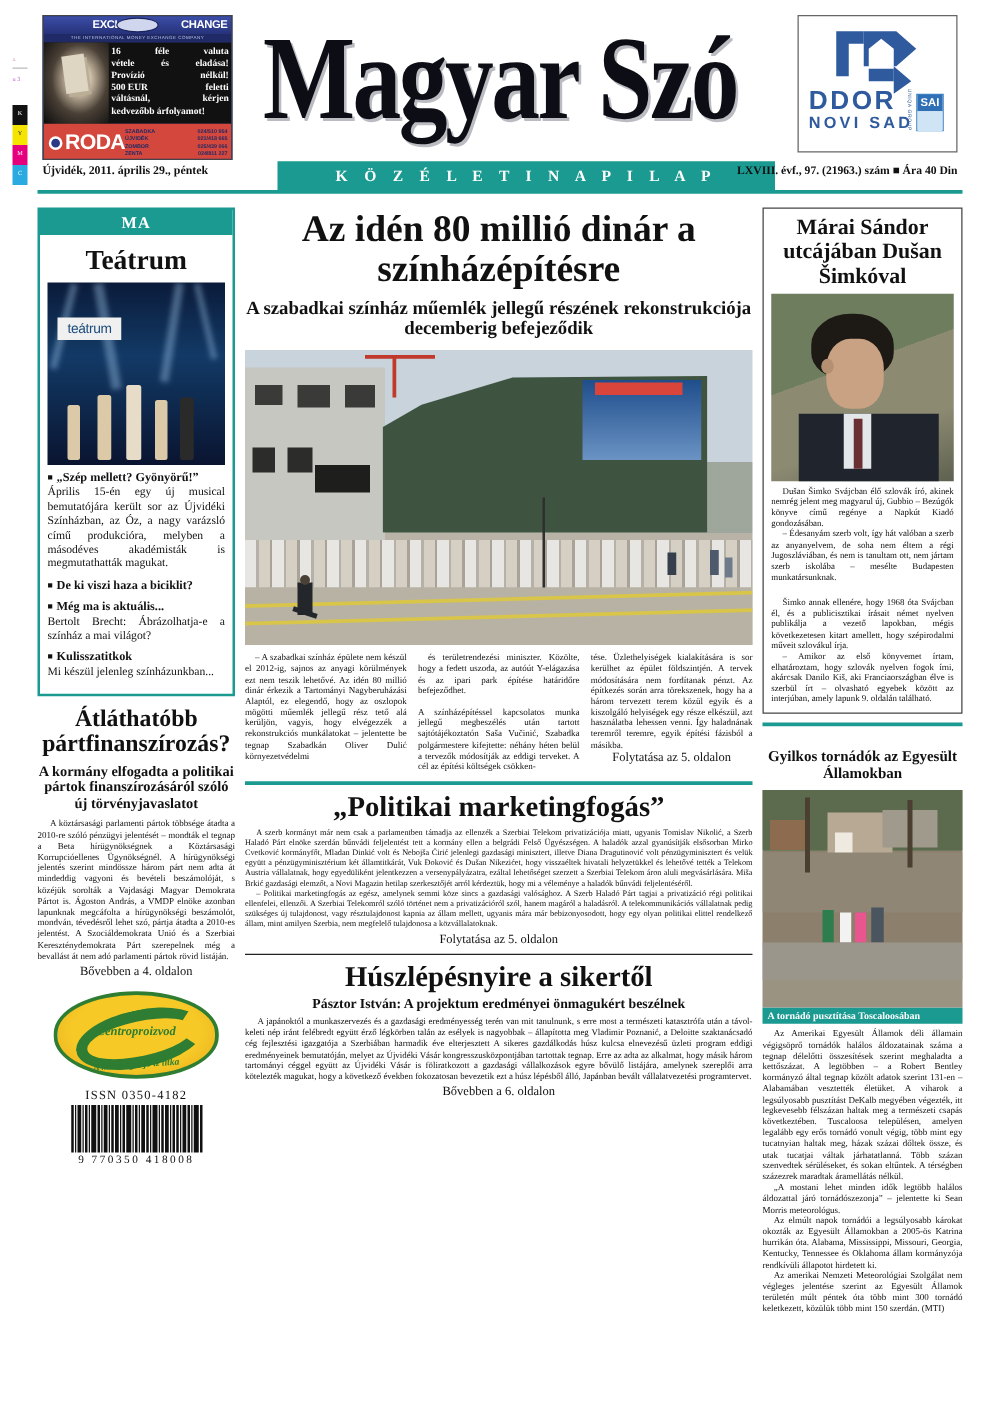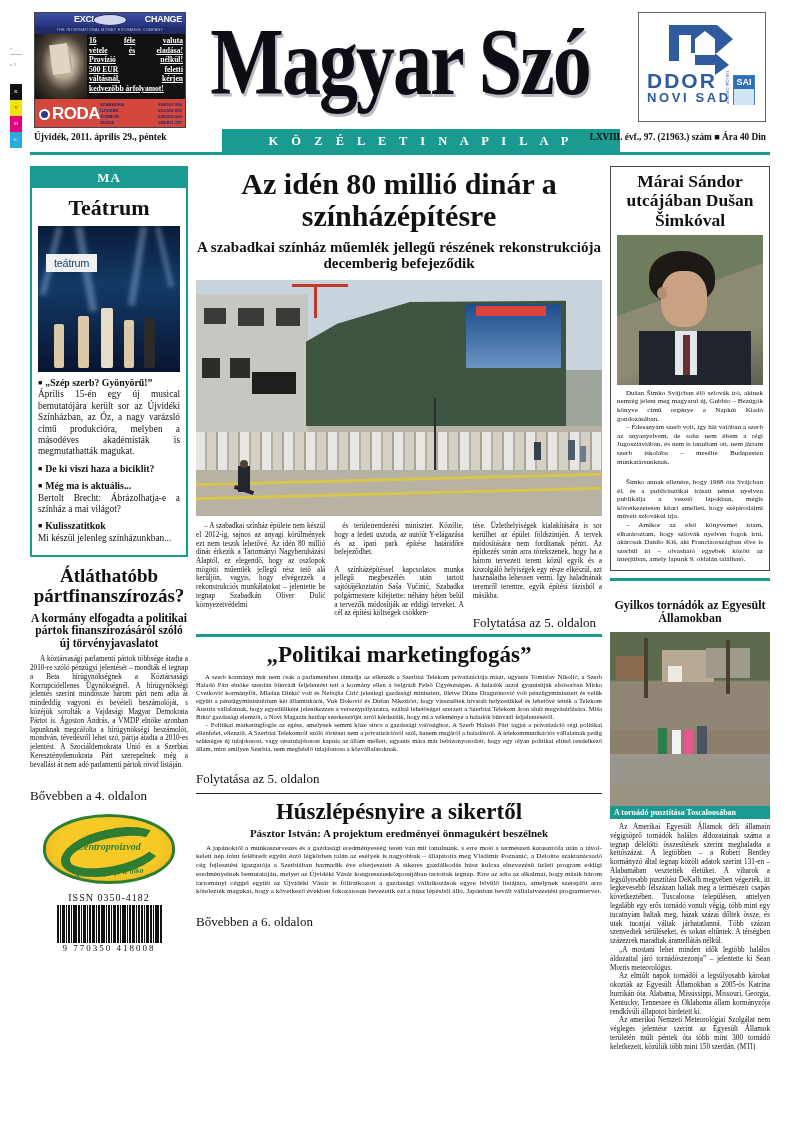--- a/index.html
+++ b/index.html
@@ -27,21 +27,21 @@
   }
   .ad-top { height:14px; background:linear-gradient(#3b4ea8,#27327a); position:relative; }
   .ad-top .lbl { position:absolute; top:1px; font-size:9px; font-weight:bold; color:#fff; font-family:"Liberation Sans",sans-serif; letter-spacing:-.3px;margin-left:36px;}
   .ad-top .l1 { left:3px; }
   .ad-top .l2 { right:3px; }
   .ad-top .globe { position:absolute; left:58px; top:1px; width:34px; height:12px; background:#cfd6ee; border-radius:50%; border:1px solid #1a245c; }
   .ad-sub { height:7px; background:#1f2a66; color:#b9c2e6; font-size:3.6px; text-align:center; letter-spacing:.4px; font-family:"Liberation Sans",sans-serif; line-height:7px; }
   .ad-mid { height:65px; background:#111; position:relative; }
   .ad-hand { position:absolute; left:0; top:0; width:52px; height:65px; background:radial-gradient(ellipse at 55% 45%, #cfc0a8 0 22%, #4a4036 55%, #0b0b0b 100%); }
   .ad-hand:after { content:""; position:absolute; left:16px; top:10px; width:18px; height:30px; background:#ded6c2; transform:rotate(-8deg); box-shadow:2px 3px 0 #b9ae96; }
-  .ad-txt { position:absolute; left:54px; top:2px; right:2px; color:#fff; font-size:7.6px; line-height:9.6px; font-weight:bold; font-family:"Liberation Serif",serif;text-decoration:underline; }
+  .ad-txt { position:absolute; left:54px; top:2px; right:2px; color:#fff; font-size:7.6px; line-height:9.6px; font-weight:bold; font-family:"Liberation Serif",serif; }
   .ad-txt div { display:flex; justify-content:space-between; }
   .ad-bot { height:30px; background:#d4473c; position:relative; }
   .ad-roda { position:absolute; left:4px; top:5px; color:#fff; font-size:17px; font-weight:bold; font-family:"Liberation Sans",sans-serif; letter-spacing:-.5px; }
   .ad-roda .ring { display:inline-block; width:11px; height:11px; border:2px solid #fff; border-radius:50%; margin-right:2px; vertical-align:-1px; background:#2b3a86; }
   .ad-phones { position:absolute; right:3px; top:3px; color:#1f2a66; font-size:4.3px; line-height:6px; font-weight:bold; font-family:"Liberation Sans",sans-serif; }
   .ad-phones div { display:flex; gap:6px; justify-content:space-between; width:82px;}
 
   .title-wrap { position:absolute; left:170px; top:2px; width:400px; text-align:center; }
   .paper-title {
     font-family:"Liberation Serif", serif;
@@ -88,21 +88,21 @@
   .ma-list { margin-top:5px; }
   .ma-item { margin-bottom:5px; font-size:9.3px; line-height:11.4px; }
   .ma-item .bull { font-size:7px; margin-right:3px; vertical-align:1px; }
   .ma-item b { font-size:9.8px; }
   .ma-item p { text-align:justify; }
 
   
   .hl { font-weight:bold; text-align:center; line-height:1.06; }
   .dek { text-align:center; font-weight:bold; line-height:1.12; }
   .body { text-align:justify; hyphens:auto; }
-  .jump { text-align:left; font-size:13px; font-style:normal; margin-top:18px; }
+  .jump { text-align:center; font-size:10px; font-style:normal; margin-top:2px; }
 
   .divider { height:3px; background:#1a9a91; margin:7px 0 6px; }
   .divider-thin { height:1px; background:#222; margin:6px 0; }
 
   
   .lead-hl { font-size:30px; margin-top:2px; }
   .lead-dek { font-size:15px; margin-top:7px; }
   .lead-photo { width:100%; height:236px; margin-top:8px; position:relative; overflow:hidden;
                 background:linear-gradient(#c9d3dc 0 38%, #9fa79c 38% 62%, #b9b2a6 62% 100%); }
   .lead-cols { display:flex; gap:9px; margin-top:6px; }
@@ -269,21 +269,21 @@
           <div class="lbl">teátrum</div>
           <div class="fig" style="left:16px;width:10px;height:44px;"></div>
           <div class="fig" style="left:40px;width:11px;height:52px;"></div>
           <div class="fig" style="left:63px;width:12px;height:60px;background:#e7dcc7;"></div>
           <div class="fig" style="left:86px;width:10px;height:48px;"></div>
           <div class="fig" style="left:106px;width:11px;height:50px;background:#2a2a2a;"></div>
         </div>
 
         <div class="ma-list">
           <div class="ma-item">
-            <span class="bull">■</span><b>„Szép szerb? Gyönyörű!”</b>
+            <span class="bull">■</span><b>„Szép mellett? Gyönyörű!”</b>
             <p>Április 15-én egy új musical bemutatójára került sor az Újvidéki Színházban, az Óz, a nagy varázsló című produkcióra, melyben a másodéves akadémisták is megmutathatták magukat.</p>
           </div>
           <div class="ma-item">
             <span class="bull">■</span><b>De ki viszi haza a biciklit?</b>
           </div>
           <div class="ma-item">
             <span class="bull">■</span><b>Még ma is aktuális...</b>
             <p>Bertolt Brecht: Ábrázolhatja-e a színház a mai világot?</p>
           </div>
           <div class="ma-item">

